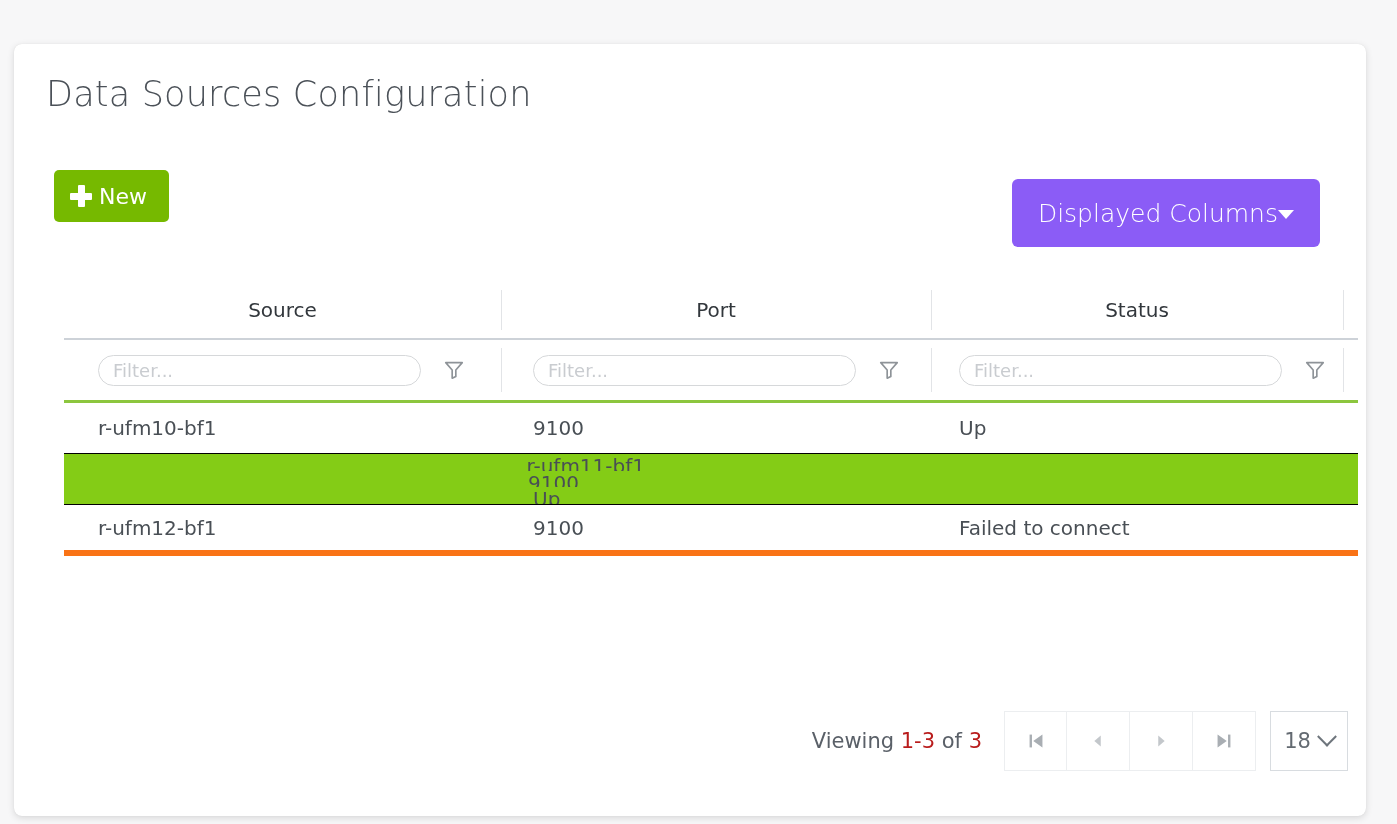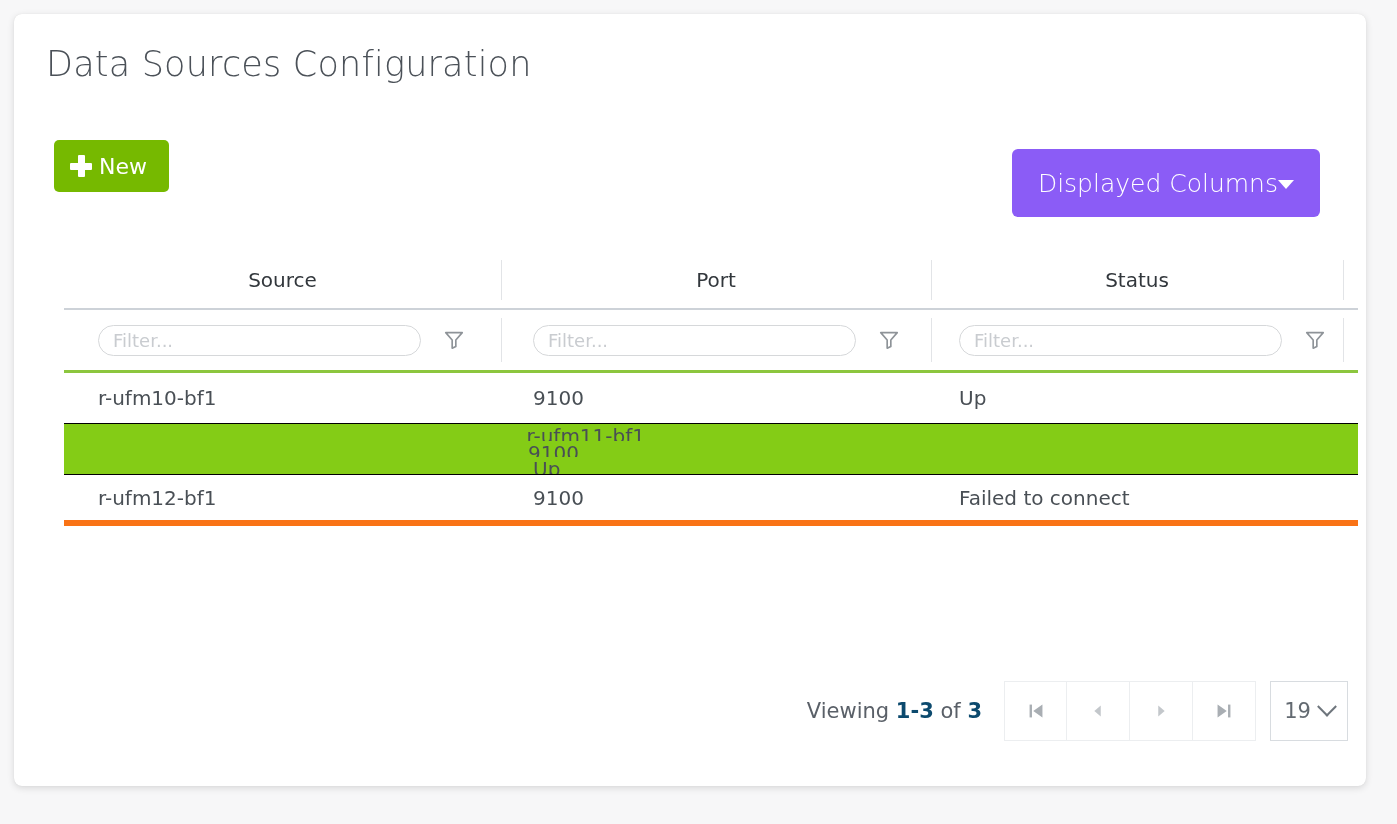--- a/index.html
+++ b/index.html
@@ -10,20 +10,21 @@
     height: 824px;
     background: #f7f7f8;
     font-family: "DejaVu Sans", sans-serif;
     overflow: hidden;
   }
   #app {
     position: relative;
     width: 1397px;
     height: 592px;
     background: #f7f7f8;
+    margin-top: 30px;
   }
   .card {
     position: absolute;
     left: 14px;
     top: 14px;
     width: 1352px;
     height: 772px;
     background: #ffffff;
     border-radius: 8px;
     box-shadow: 0 2px 7px rgba(0,0,0,0.13), 0 0 1px rgba(0,0,0,0.10);
@@ -223,21 +224,21 @@
     justify-content: flex-end;
     gap: 0;
   }
   .viewing {
     font-size: 21px;
     color: #5a6068;
     font-family: "DejaVu Sans", sans-serif;
     margin-right: 22px;
     white-space: nowrap;
   }
-  .viewing b { color: #0c4a6e; font-weight: 700; }
+  .viewing b { color: #b91c1c; font-weight: 400; }
   .pg-btn {
     width: 63px;
     height: 60px;
     background: #ffffff;
     border: 1px solid #eceef0;
     display: flex;
     align-items: center;
     justify-content: center;
     cursor: pointer;
     padding: 0;
@@ -373,19 +374,19 @@
         </svg>
       </button>
       <button class="pg-btn">
         <svg width="22" height="22" viewBox="0 0 24 24">
           <path d="M5 5 L5 19 L15 12 Z" fill="#a9aeb3"></path>
           <rect x="16.4" y="5" width="2.6" height="14" fill="#a9aeb3"></rect>
         </svg>
       </button>
 
       <div class="pg-sel">
-        <span>19</span>
+        <span>18</span>
         <span class="chev"></span>
       </div>
     </div>
 
   </div>
 </div>
 
 </body></html>

